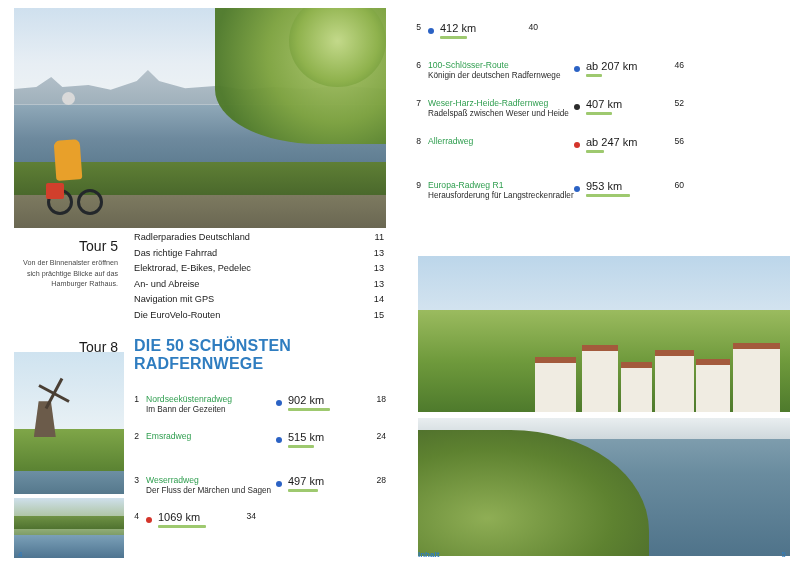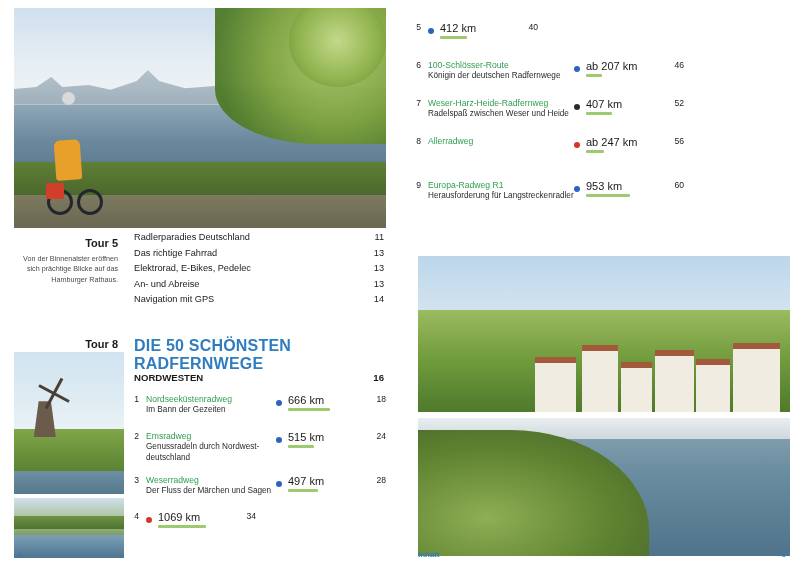--- a/index.html
+++ b/index.html
@@ -39,21 +39,21 @@
     background: linear-gradient(#7d7a60 0%, #6a6752 100%); }
   .cyclist-body { position:absolute; left:11%; bottom:22%; width:26px; height:40px;
     background:#e8a02a; border-radius:6px 6px 3px 3px; transform: rotate(-4deg); }
   .cyclist-head { position:absolute; left:13%; bottom:56%; width:13px; height:13px;
     background:#d9d9d9; border-radius:50%; }
   .wheel { position:absolute; bottom:6%; width:26px; height:26px; border:3px solid #23272b; border-radius:50%; }
   .bag { position:absolute; bottom:13%; width:18px; height:16px; background:#d13f2c; border-radius:2px; }
 
   
   .caption-box { position:absolute; font-size:7.2px; line-height:1.45; color:#4a4a4a; text-align:right; }
-  .caption-title { font-weight:bold; color:#1a1a1a; font-size:11px; margin-bottom:2px; }
+  .caption-title { font-weight:normal; color:#1a1a1a; font-size:14px; margin-bottom:2px; }
 
   
   .toc { position:absolute; font-size:9.2px; color:#1a1a1a; }
   .toc-row { display:flex; align-items:flex-end; margin-bottom:5.5px; }
   .toc-row .label { flex:1; }
   .toc-row .pg { width:24px; text-align:right; }
 
   .section-head { color:#2f7dc0; font-weight:bold; font-size:16px; letter-spacing:.2px; }
   .section-sub { font-weight:bold; font-size:9.6px; color:#1a1a1a; }
 
@@ -141,51 +141,49 @@
         <span class="pg">13</span>
       </div>
       <div class="toc-row">
         <span class="label">An- und Abreise</span>
         <span class="pg">13</span>
       </div>
       <div class="toc-row">
         <span class="label">Navigation mit GPS</span>
         <span class="pg">14</span>
       </div>
+      <div class="toc-row">
+        <span class="label">Die EuroVelo-Routen</span>
+        <span class="pg">15</span>
+      </div>
     </div>
 
     <div class="section-head" style="position:absolute; left:134px; top:337px;">DIE 50 SCHÖNSTEN RADFERNWEGE</div>
 
-    <div class="toc-row" style="position:absolute; left:134px; top:372px; width:250px;">
-      <span class="label section-sub">NORDWESTEN</span>
-      <span class="pg section-sub">16</span>
-    </div>
 
     <div class="route-row" style="position:absolute; left:130px; top:394px; width:256px;">
       <span class="route-num">1</span>
       <span class="route-main">
         <span class="route-name">Nordseeküstenradweg</span>
         <div class="route-desc">Im Bann der Gezeiten</div>
       </span>
       <span class="route-meta">
         <span class="dot" style="background:#2b62c4"></span>
         <span>
-          <span class="km">666 km</span>
+          <span class="km">902 km</span>
           <div class="bar" style="width:42px"></div>
         </span>
       </span>
       <span class="route-pg">18</span>
     </div>
 
     <div class="route-row" style="position:absolute; left:130px; top:431px; width:256px;">
       <span class="route-num">2</span>
       <span class="route-main">
         <span class="route-name">Emsradweg</span>
-        <div class="route-desc" style="white-space:pre-line">Genussradeln durch Nordwest-
-deutschland</div>
       </span>
       <span class="route-meta">
         <span class="dot" style="background:#2b62c4"></span>
         <span>
           <span class="km">515 km</span>
           <div class="bar" style="width:26px"></div>
         </span>
       </span>
       <span class="route-pg">24</span>
     </div>

